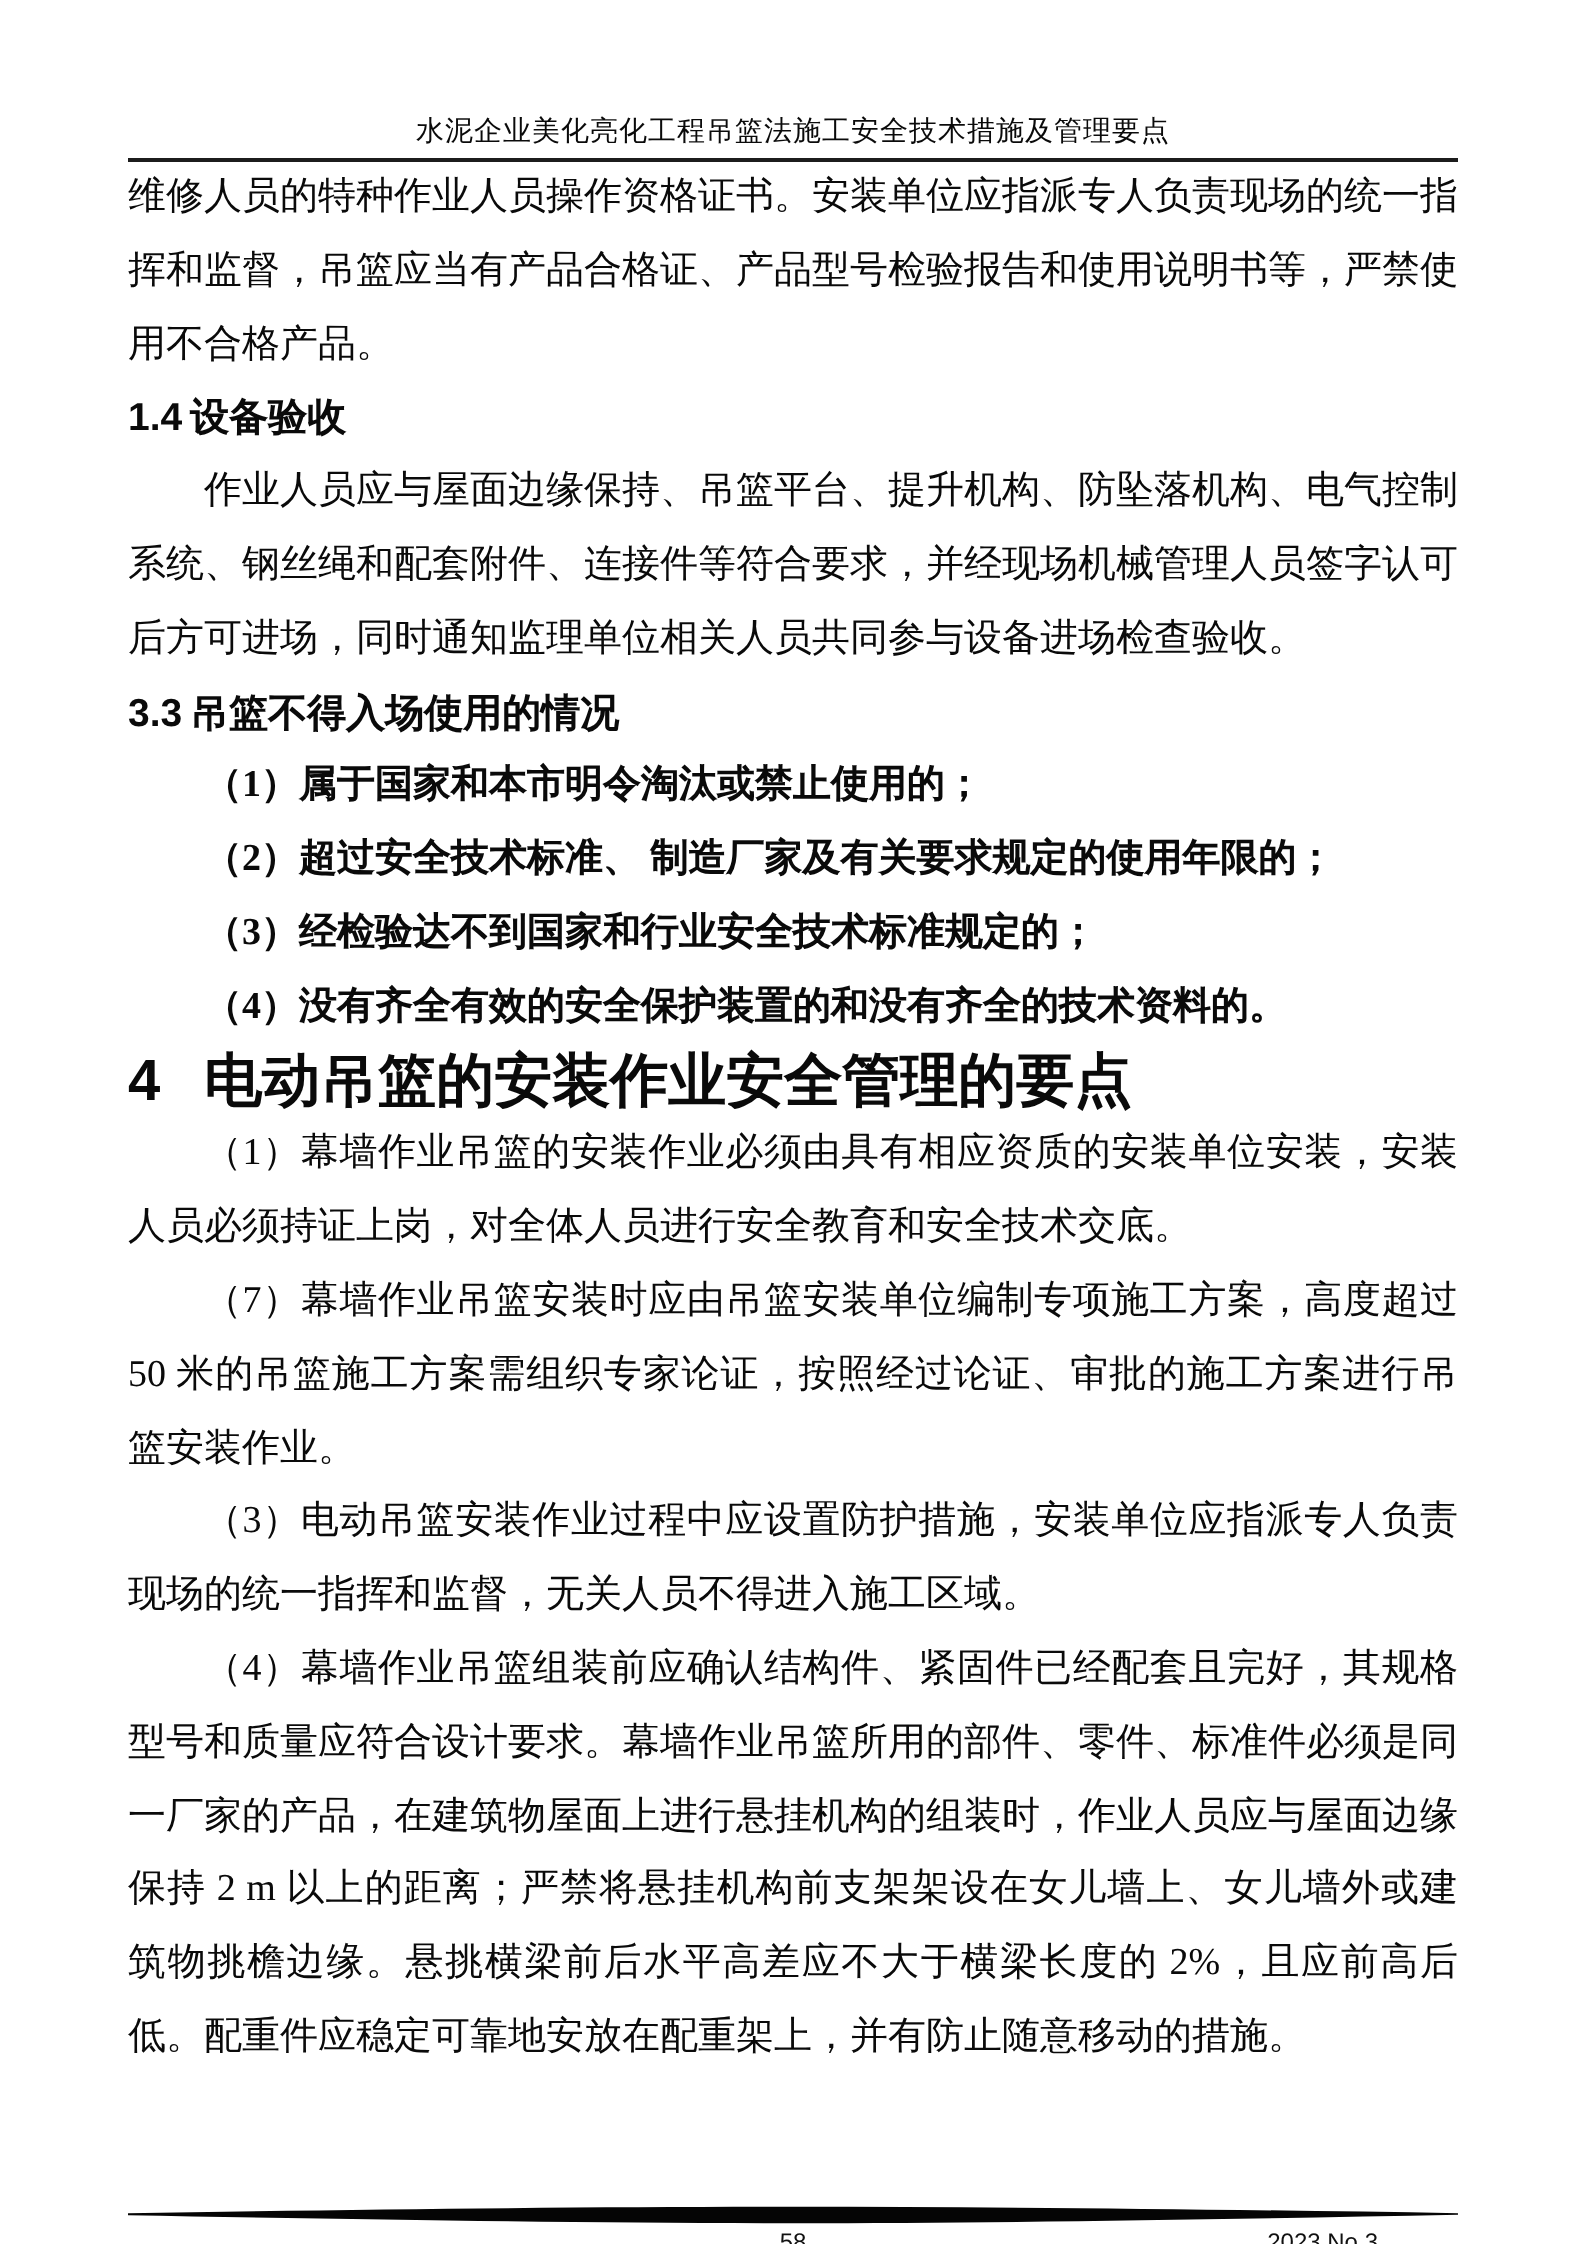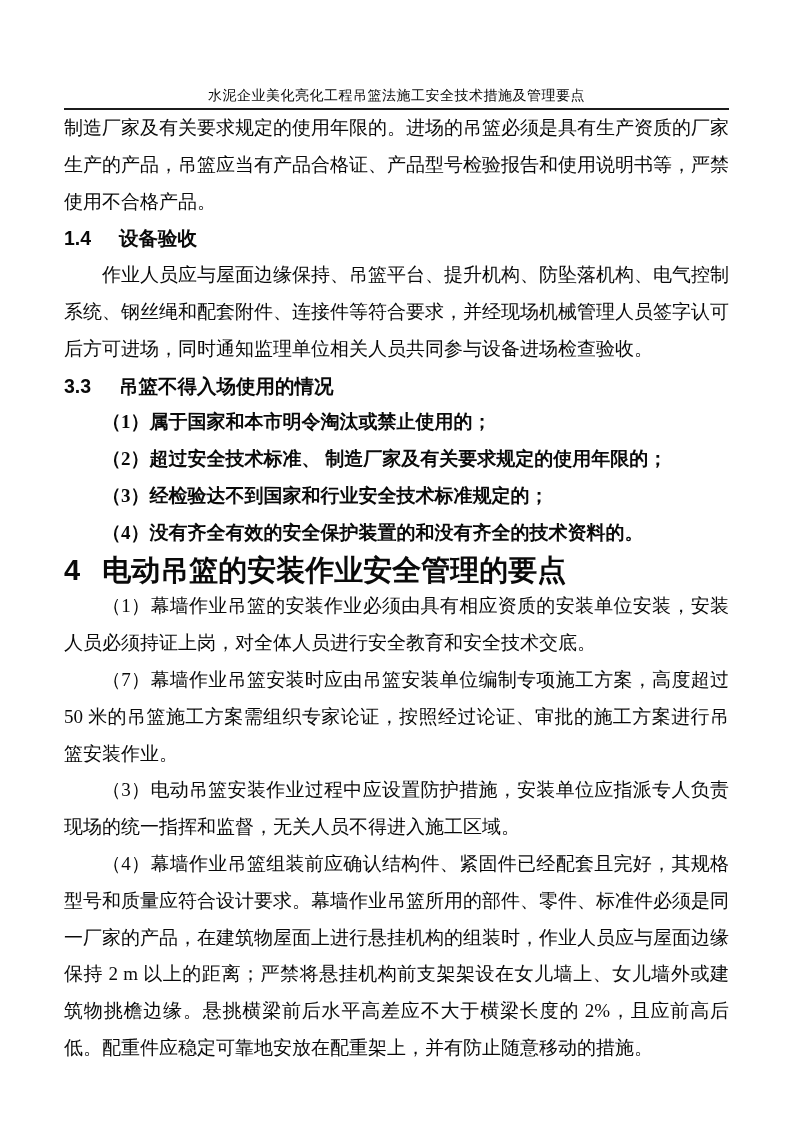--- a/index.html
+++ b/index.html
@@ -12,21 +12,21 @@
     overflow: hidden;
   }
   .page {
     position: relative;
     width: 793px;
     height: 1122px;
     padding: 0 64px;
   }
   
   .doc-header {
-    margin-top: 86px;
+    margin-top: 57px;
     text-align: center;
     font-size: 14px;
     line-height: 20px;
     letter-spacing: 0.5px;
     border-bottom: 2px solid #1c1c1c;
     padding-bottom: 2px;
   }
   
   .content {
     font-size: 19px;
@@ -39,21 +39,21 @@
   .list-item { text-indent: 2em; font-weight: bold; }
   .heading {
     font-family: "Liberation Sans", "DejaVu Sans", sans-serif;
     font-weight: bold;
     font-size: 19.5px;
     line-height: 36.8px;
     text-align: left;
   }
   .heading.level-1 { font-size: 29px; }
   .heading .h-num { display: inline-block; }
-  .heading .h-title { display: inline-block; margin-left: 28px; }
+  .heading .h-title { display: inline-block; margin-left: 4px; }
   .heading.level-1 .h-title { margin-left: 22px; }
   
   .doc-footer {
     position: absolute;
     left: 64px;
     right: 64px;
     top: 1046px;
     font-family: "Liberation Sans", "DejaVu Sans", sans-serif;
   }
   .footer-divider { display: block; width: 100%; height: 9px; }
@@ -79,21 +79,21 @@
 <body>
 
 <div class="page">
 
   <div class="doc-header">
     <span>水泥企业美化亮化工程吊篮法施工安全技术措施及管理要点</span>
   </div>
 
   <div class="content">
 
-    <p class="no-indent">制造厂家及有关要求规定的使用年限的。进场的吊篮必须是具有生产资质的厂家生产的产品，吊篮应当有产品合格证、产品型号检验报告和使用说明书等，严禁使用不合格产品。</p>
+    <p class="no-indent">维修人员的特种作业人员操作资格证书。安装单位应指派专人负责现场的统一指挥和监督，吊篮应当有产品合格证、产品型号检验报告和使用说明书等，严禁使用不合格产品。</p>
 
     <div class="heading level-2">
       <span class="h-num">1.4</span><span class="h-title">设备验收</span>
     </div>
 
     <p>作业人员应与屋面边缘保持、吊篮平台、提升机构、防坠落机构、电气控制系统、钢丝绳和配套附件、连接件等符合要求，并经现场机械管理人员签字认可后方可进场，同时通知监理单位相关人员共同参与设备进场检查验收。</p>
 
     <div class="heading level-2">
       <span class="h-num">3.3</span><span class="h-title">吊篮不得入场使用的情况</span>
     </div>

